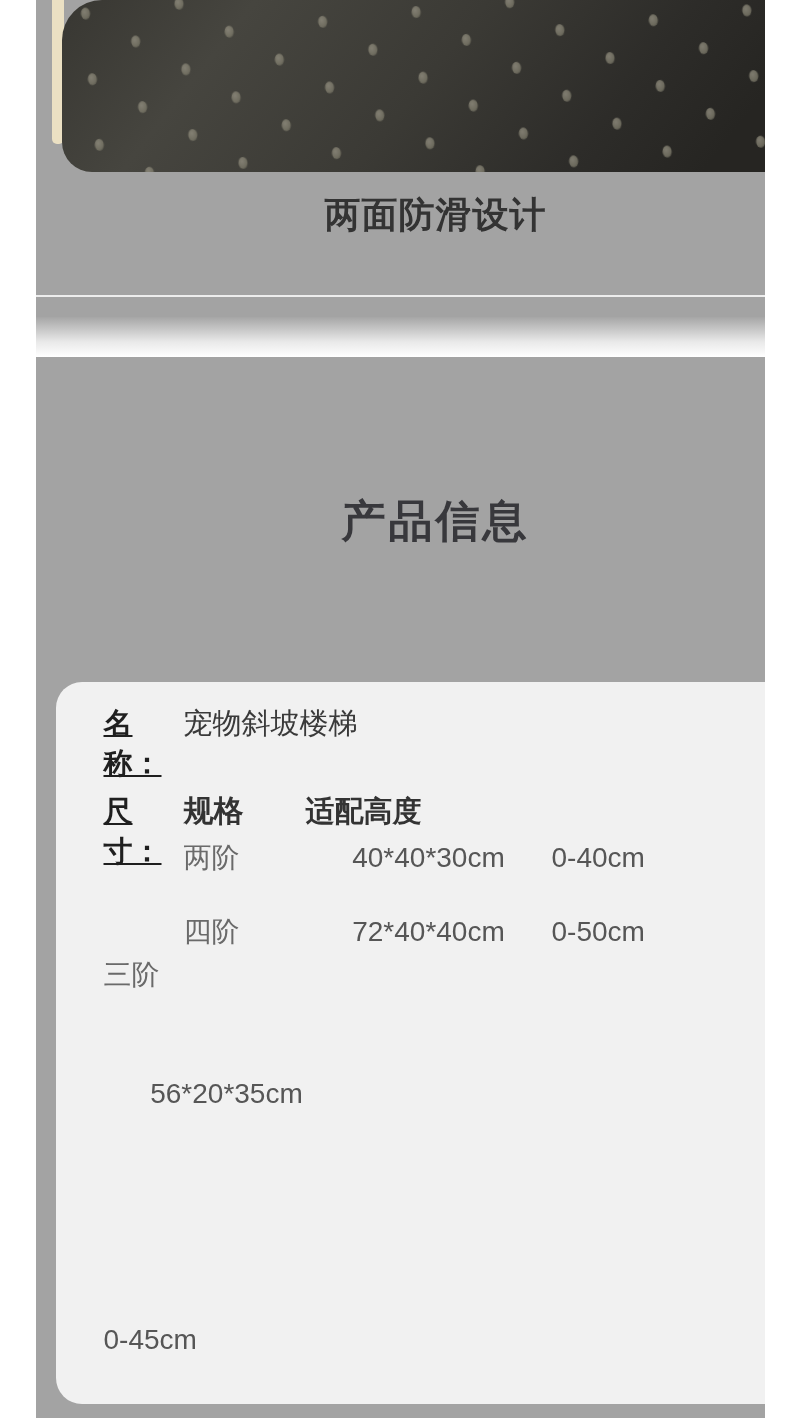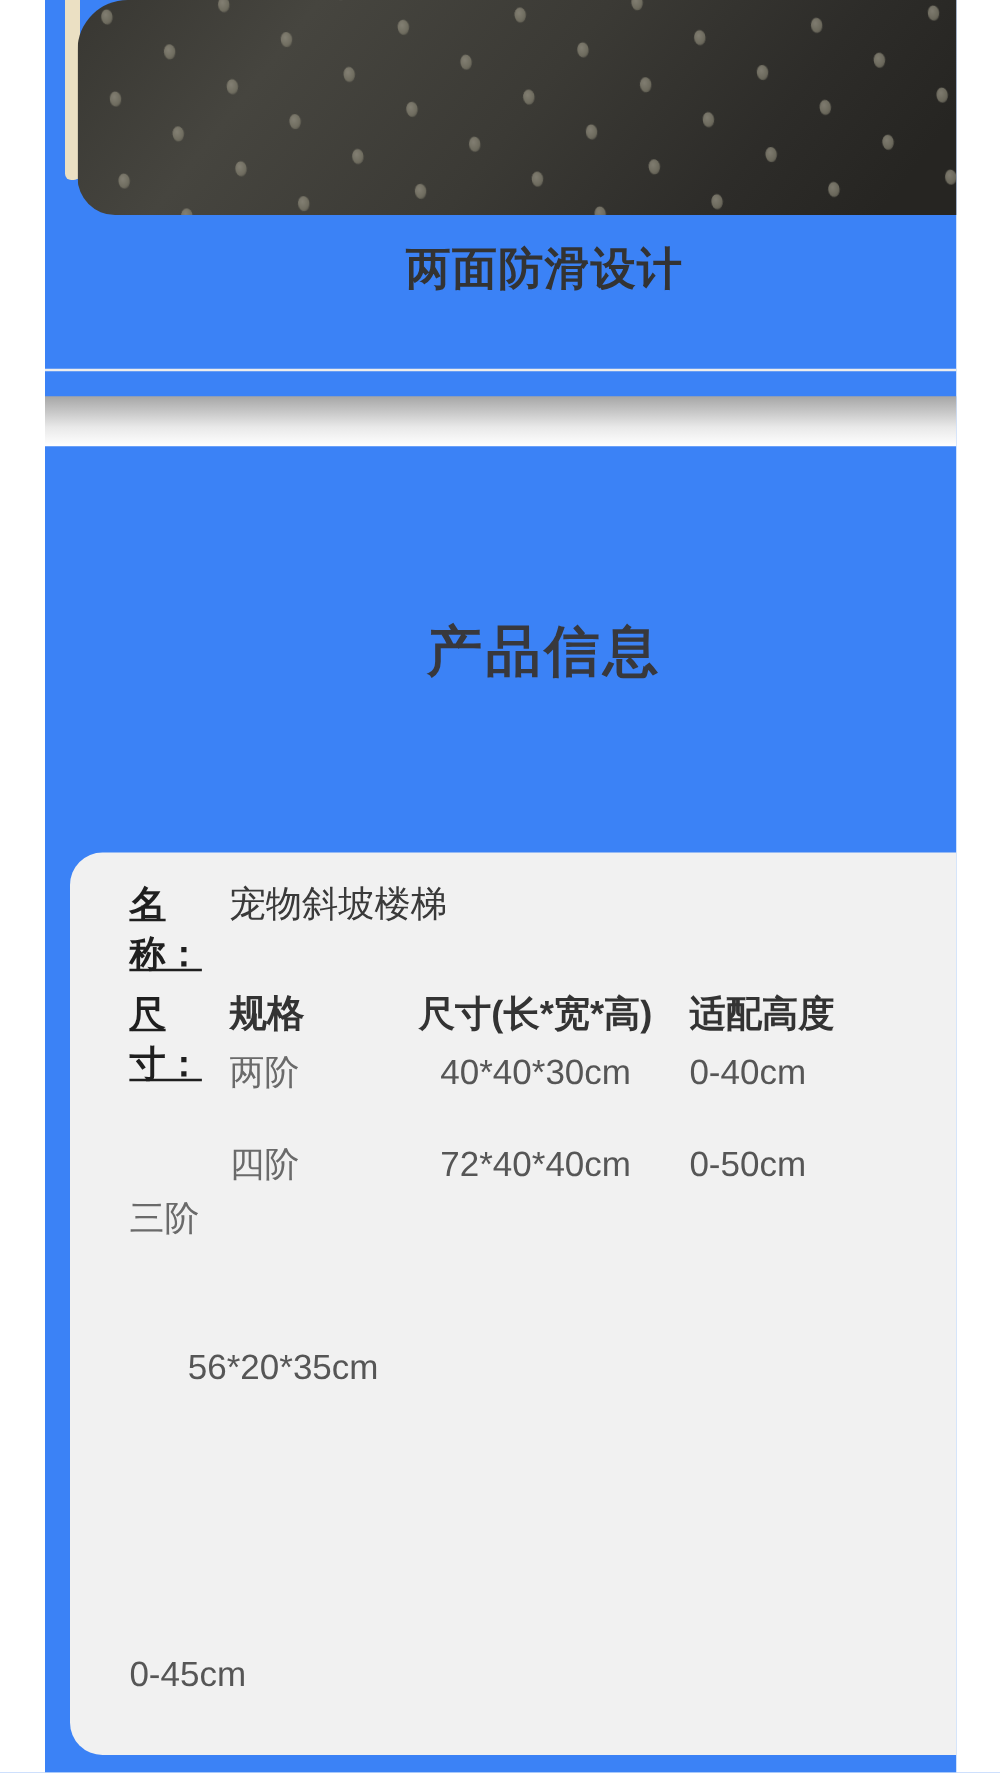--- a/index.html
+++ b/index.html
@@ -1,17 +1,17 @@
 <!DOCTYPE html>
 <html><head>
 <meta charset="utf-8">
 <style>
   html,body{margin:0;padding:0;background:#ffffff;}
   body{font-family:"Liberation Sans","DejaVu Sans",sans-serif;}
-  .page{position:relative;width:729px;height:1418px;background:#3b82f6;overflow:hidden;margin:0 auto;}
+  .page{position:relative;width:729px;height:1418px;background:#a3a3a3;overflow:hidden;margin:0 auto;}
 
   
   .side-strip{position:absolute;left:16px;top:0;width:12px;height:144px;background:#ebe0c3;border-radius:0 0 5px 5px;}
   .hero{position:absolute;left:26px;top:0;width:752px;height:172px;border-radius:40px 18px 30px 30px;overflow:hidden;}
   .hero svg{display:block;}
   .hero-caption{position:absolute;left:0;top:191px;width:800px;text-align:center;
     font-size:36px;font-weight:600;letter-spacing:1px;color:#333333;}
 
   
   .divider-line{position:absolute;left:0;top:295px;width:800px;height:2px;background:#ededed;}
@@ -81,21 +81,20 @@
 
     <div class="row row-name">
       <span class="lbl">名称：</span>
       <span class="val">宠物斜坡楼梯</span>
     </div>
 
 
     <div class="row row-size">
       <span class="lbl">尺寸：</span>
       <span class="c2 hd">规格</span>
-      <span class="c3 hd">尺寸(长*宽*高)</span>
       <span class="c4 hd">适配高度</span>
     </div>
 
     <div class="row spec spec-1">
       <span class="lbl"></span>
       <span class="c2">两阶</span>
       <span class="c3">40*40*30cm</span>
       <span class="c4">0-40cm</span>
     </div>
     <div class="row spec spec-2">

